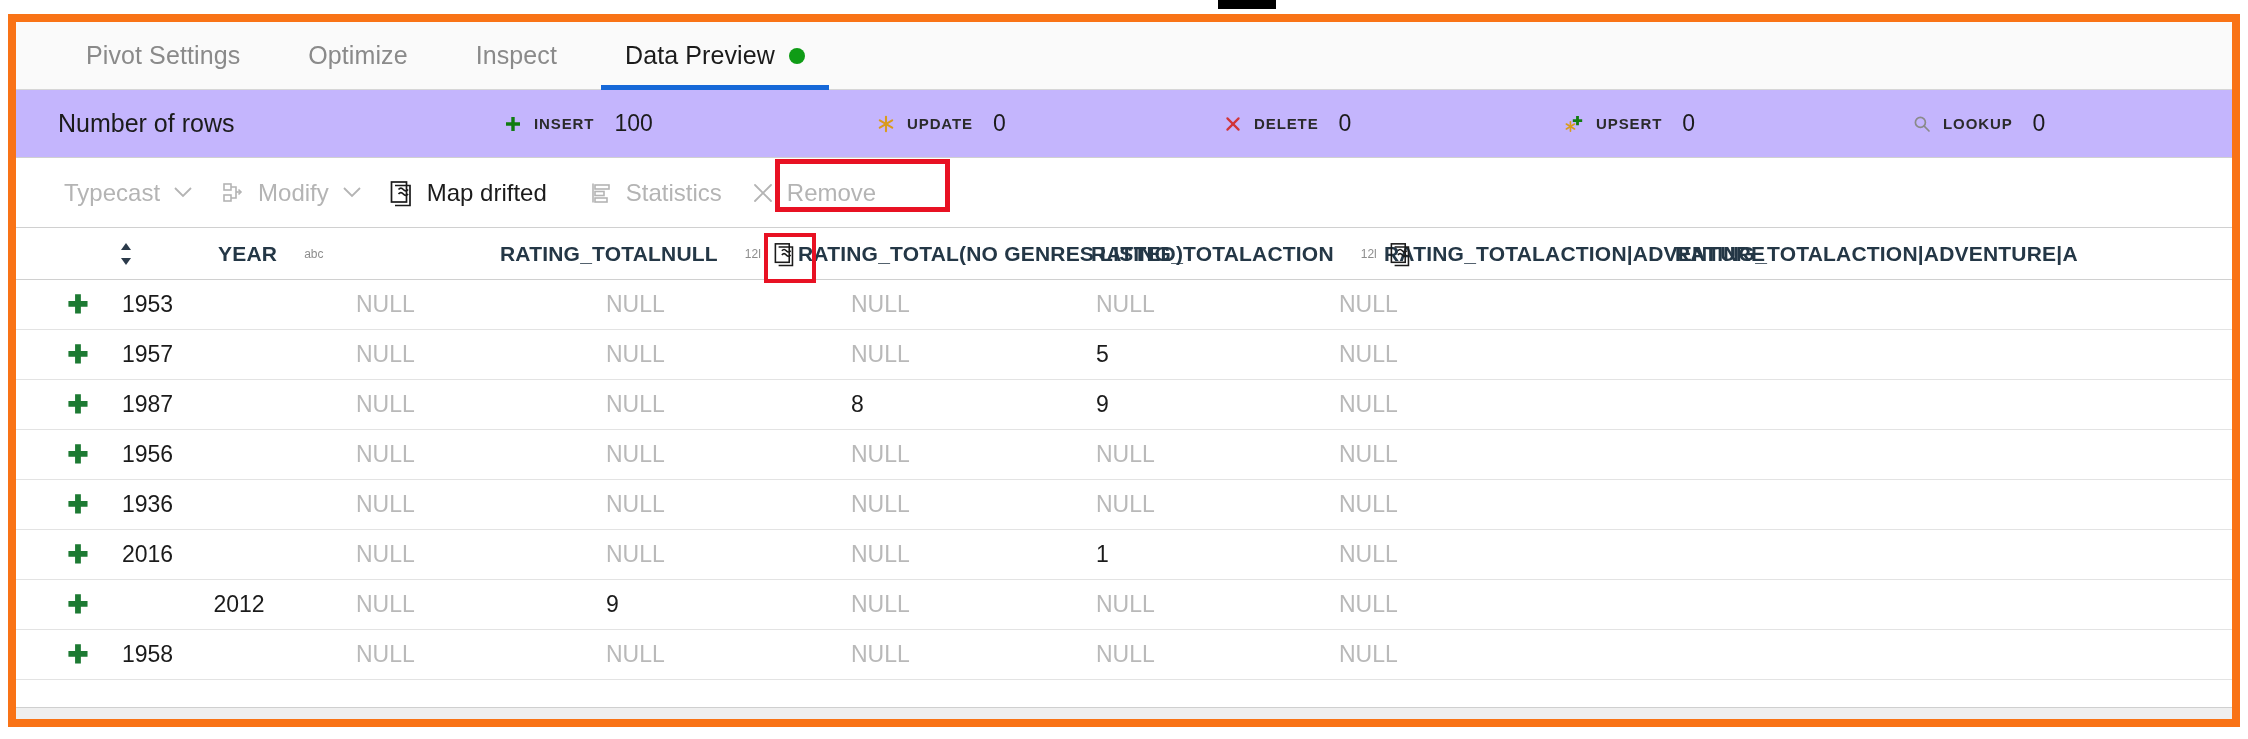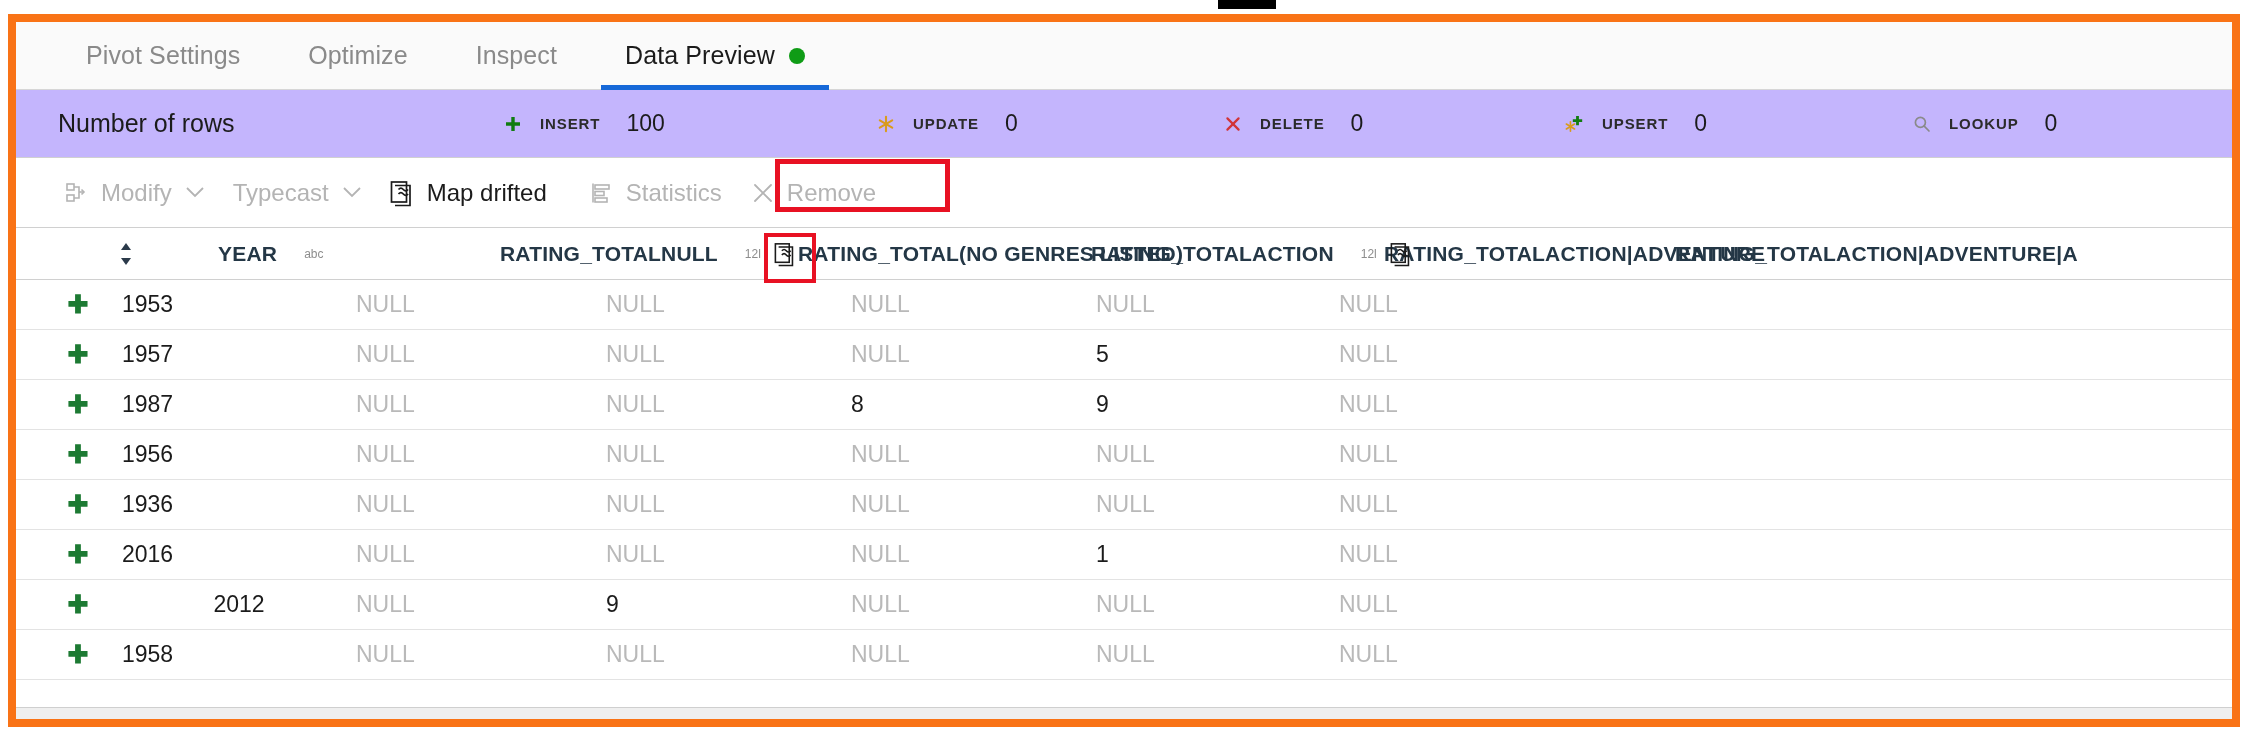--- a/index.html
+++ b/index.html
@@ -84,21 +84,21 @@
     position: absolute;
     left: 42px;
     font-size: 25px;
     color: #1b1b1b;
     white-space: nowrap;
   }
   .stat {
     position: absolute;
     display: flex;
     align-items: center;
-    gap: 17px;
+    gap: 11px;
     white-space: nowrap;
     text-align: center;
   }
   .stat-icon {
     width: 20px; height: 20px;
     display: inline-flex;
     align-items: center;
     justify-content: center;
     flex: 0 0 auto;
   }
@@ -318,41 +318,41 @@
           </svg>
       </span>
       <span class="stat-label">LOOKUP</span>
       <span class="stat-value">0</span>
     </div>
   </div>
 
   <div id="toolbar">
 
     <div class="tbtn">
+      <span>Typecast</span>
+      <span class="caret">
+        <svg width="20" height="13" viewBox="0 0 20 13">
+            <polyline points="2,2 10,10 18,2" fill="none" stroke="#b4b4b4" stroke-width="1.8"></polyline>
+          </svg>
+      </span>
+    </div>
+
+    <div class="tbtn">
       <span class="tb-icon">
         <svg width="24" height="24" viewBox="0 0 24 24">
             <g fill="none" stroke="#b4b4b4" stroke-width="1.6">
               <rect x="2" y="3" width="7" height="6"></rect>
               <rect x="2" y="14" width="7" height="6"></rect>
               <path d="M9 6h5v11H9"></path>
               <path d="M14 11h5"></path>
               <path d="M16.5 8.5 19 11l-2.5 2.5"></path>
             </g>
           </svg>
       </span>
       <span>Modify</span>
-      <span class="caret">
-        <svg width="20" height="13" viewBox="0 0 20 13">
-            <polyline points="2,2 10,10 18,2" fill="none" stroke="#b4b4b4" stroke-width="1.8"></polyline>
-          </svg>
-      </span>
-    </div>
-
-    <div class="tbtn">
-      <span>Typecast</span>
       <span class="caret">
         <svg width="20" height="13" viewBox="0 0 20 13">
             <polyline points="2,2 10,10 18,2" fill="none" stroke="#b4b4b4" stroke-width="1.8"></polyline>
           </svg>
       </span>
     </div>
 
     <div id="map-drifted-wrap">
       <div class="tbtn enabled">
         <span class="tb-icon">

